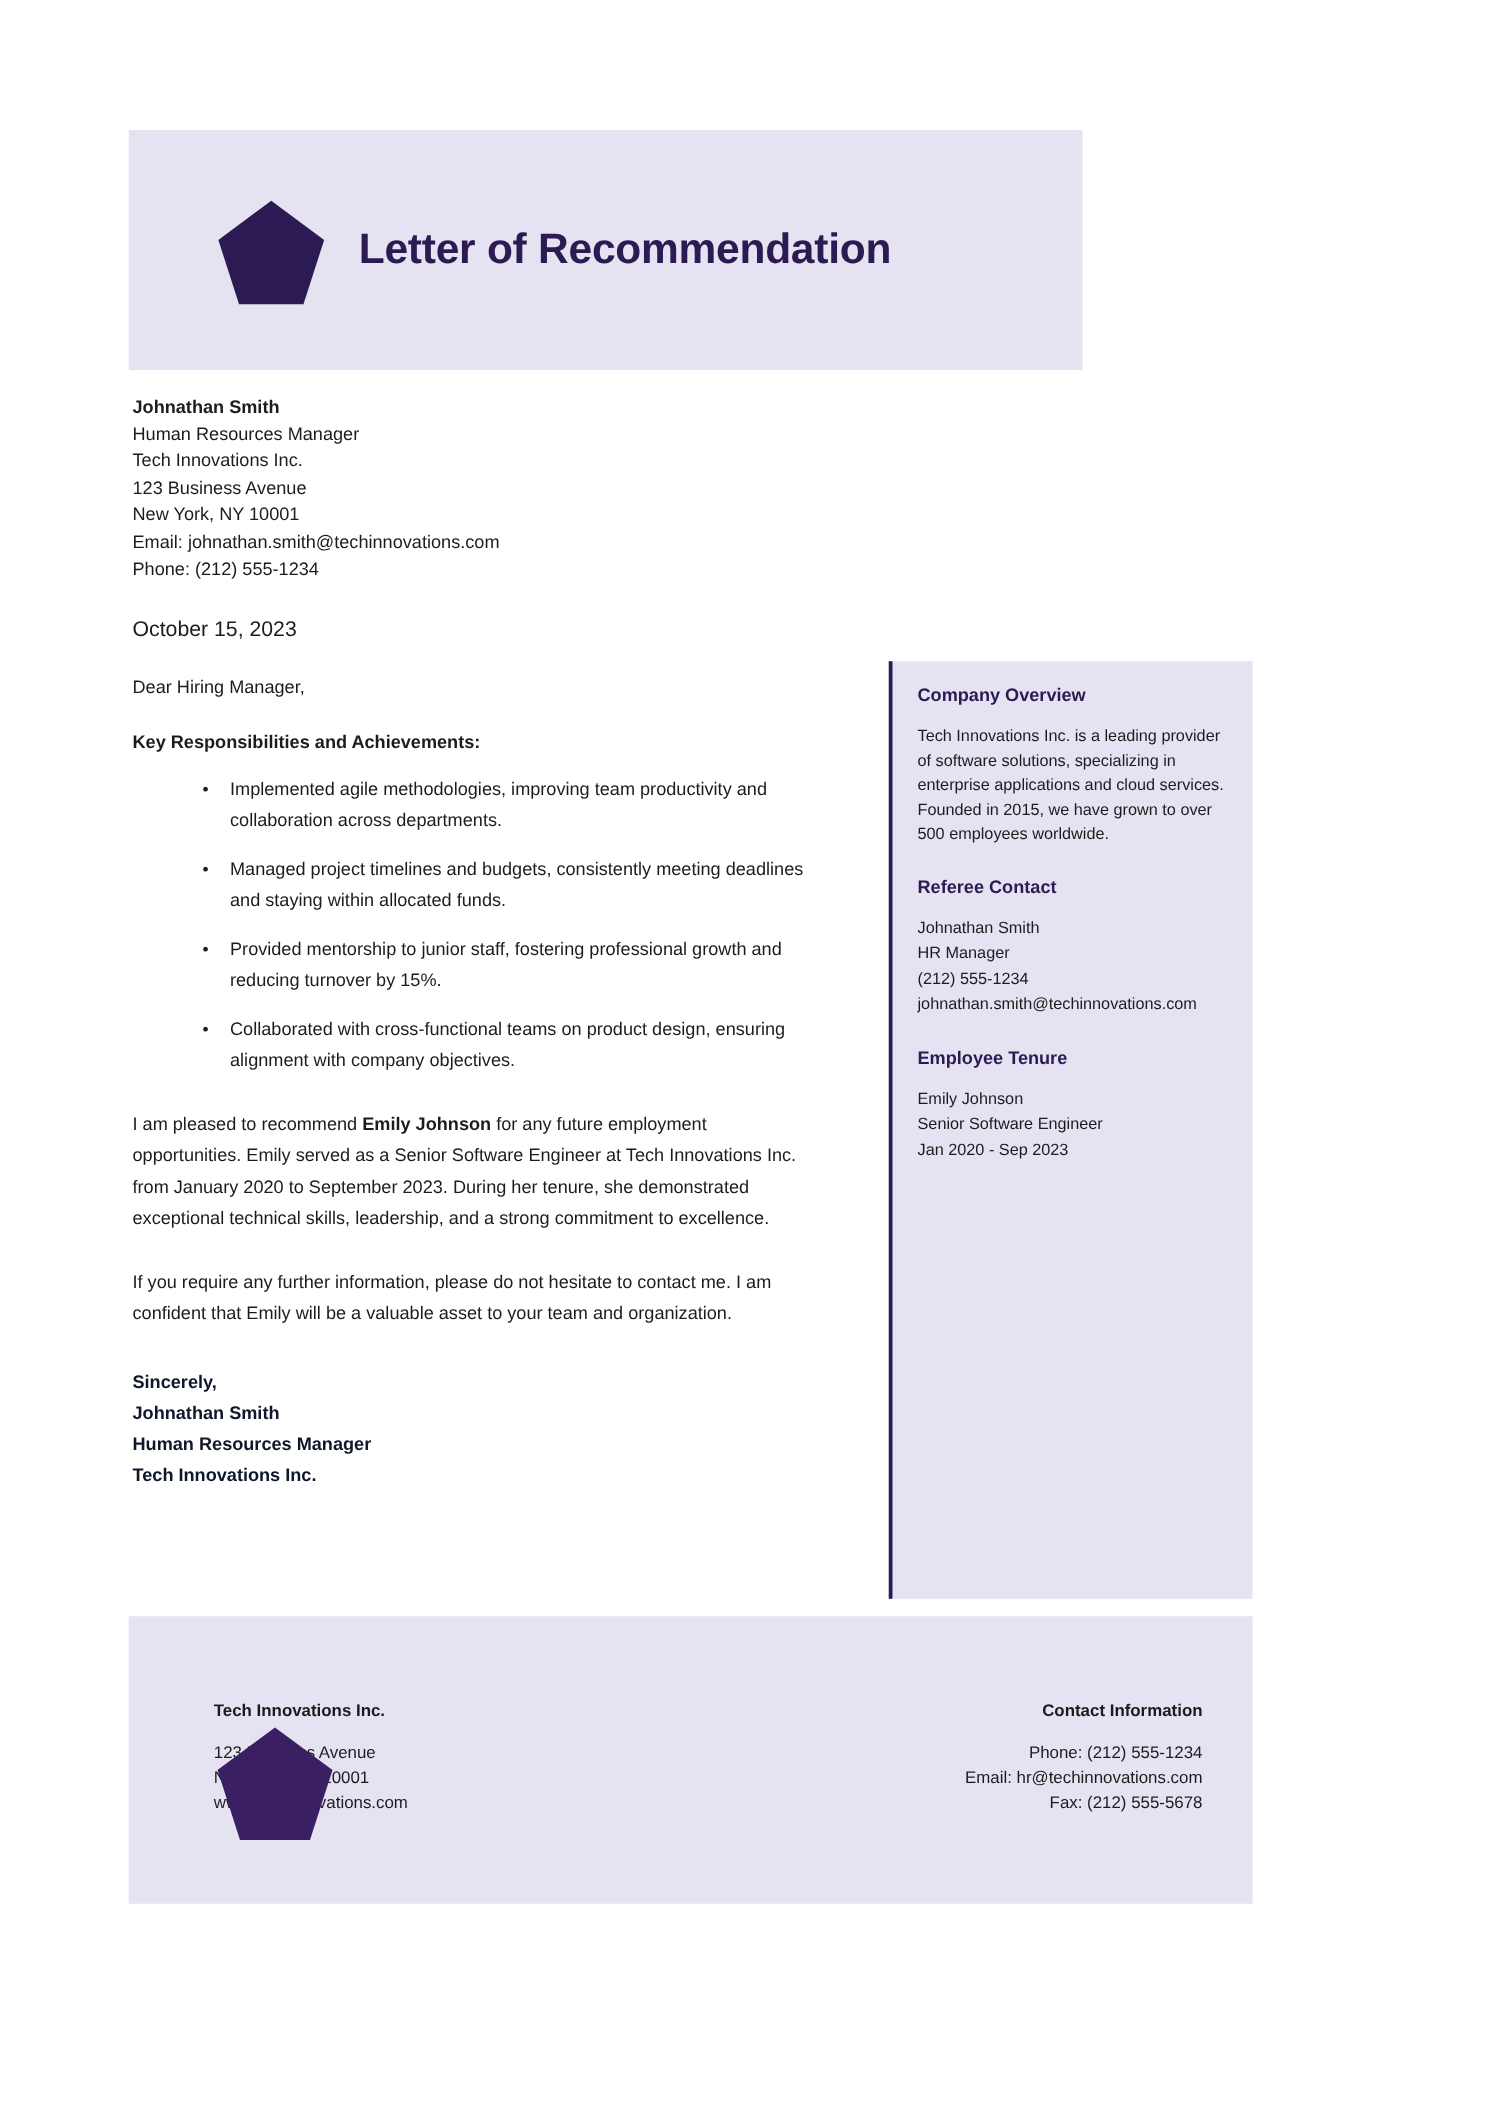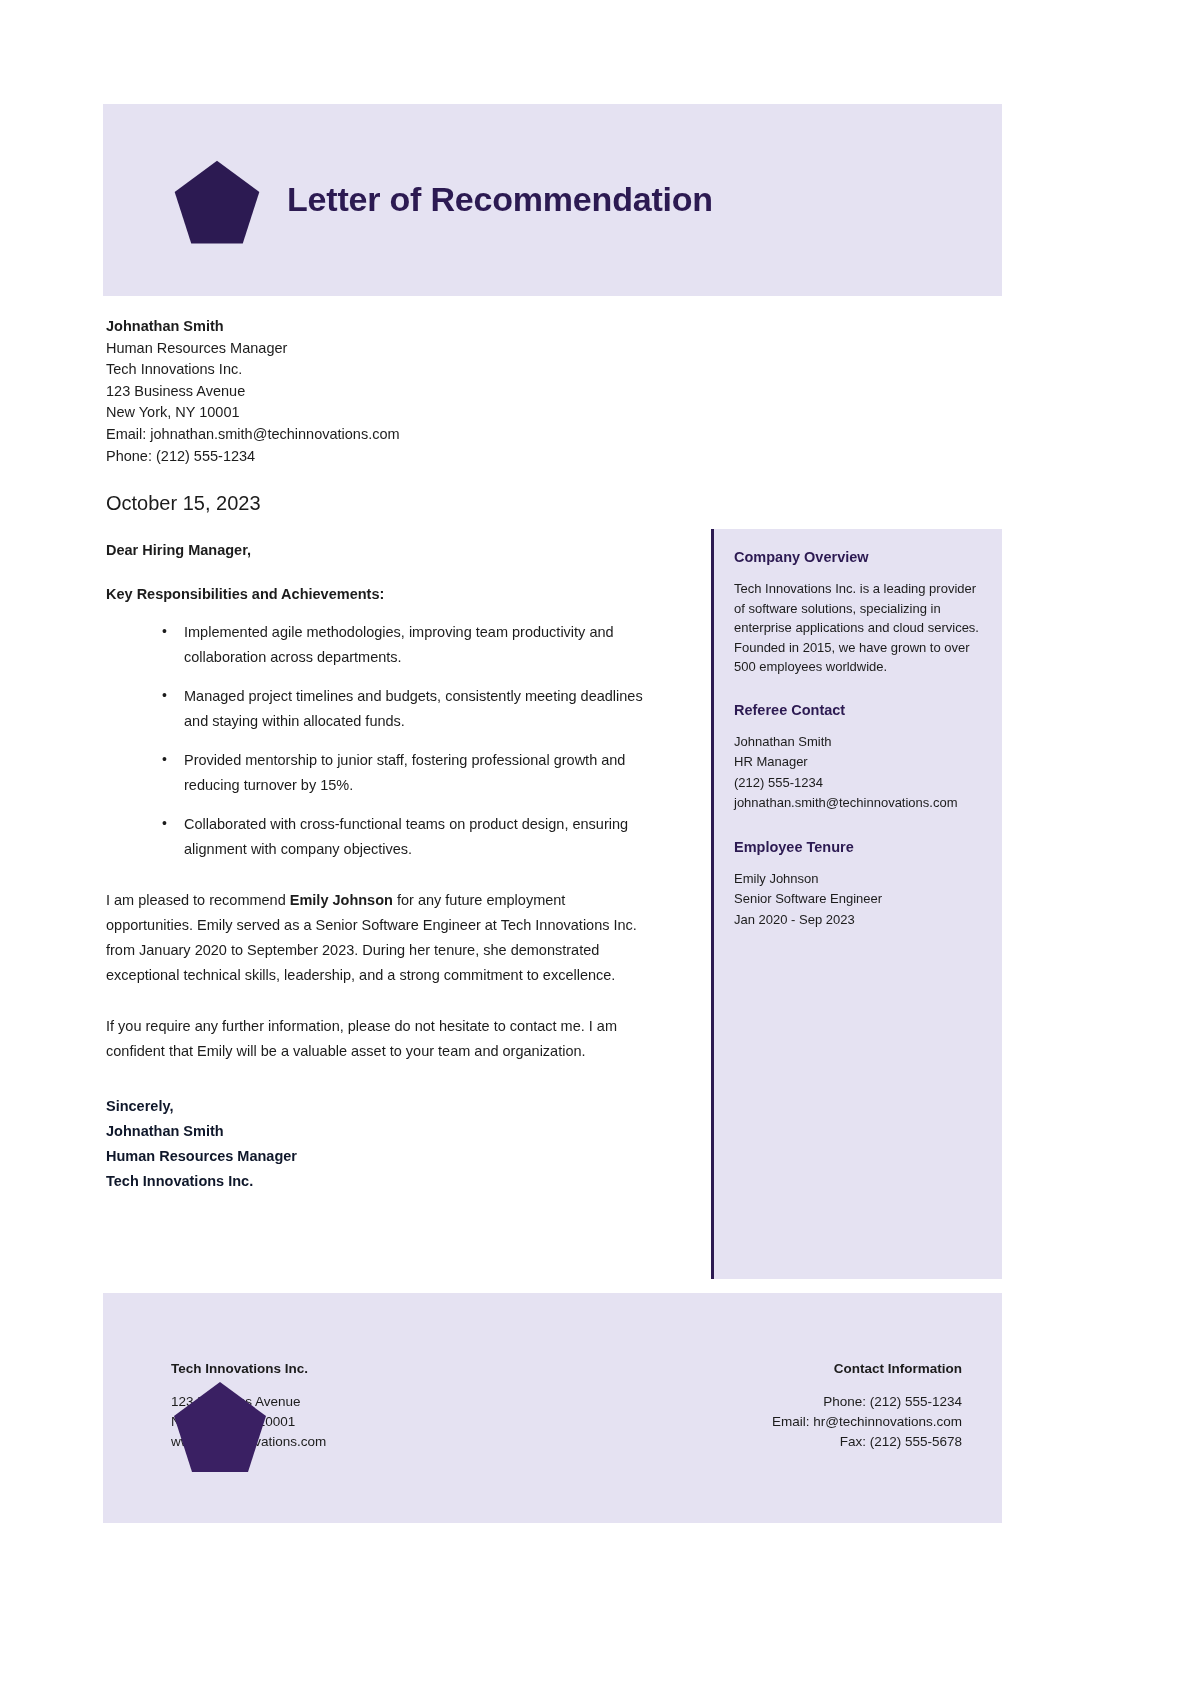--- a/index.html
+++ b/index.html
@@ -21,21 +21,21 @@
     width: 1200px;
     height: 1697px;
     background: #ffffff;
   }
 
   
   .header-band {
     position: absolute;
     left: 103px;
     top: 104px;
-    width: 899px;
+    width: 763px;
     height: 192px;
     background: #e5e2f2;
     display: flex;
     align-items: center;
   }
   .header-logo {
     width: 92px;
     height: 92px;
     margin-left: 68px;
     margin-right: 24px;
@@ -61,29 +61,29 @@
   }
 
   .sender-block {
     font-size: 14.5px;
     line-height: 21.6px;
     color: #1c1c1c;
   }
   .sender-block .name { font-weight: bold; }
 
   .date-line {
-    font-size: 20px;
+    font-size: 17px;
     line-height: 21.6px;
     margin-top: 26px;
     color: #1c1c1c;
   }
 
   .salutation {
     font-size: 14.5px;
-    font-weight: bold;
+    font-weight: normal;
     margin-top: 27px;
     color: #1c1c1c;
   }
 
   .section-heading {
     font-size: 14.5px;
     font-weight: bold;
     margin-top: 28px;
     color: #1c1c1c;
   }

